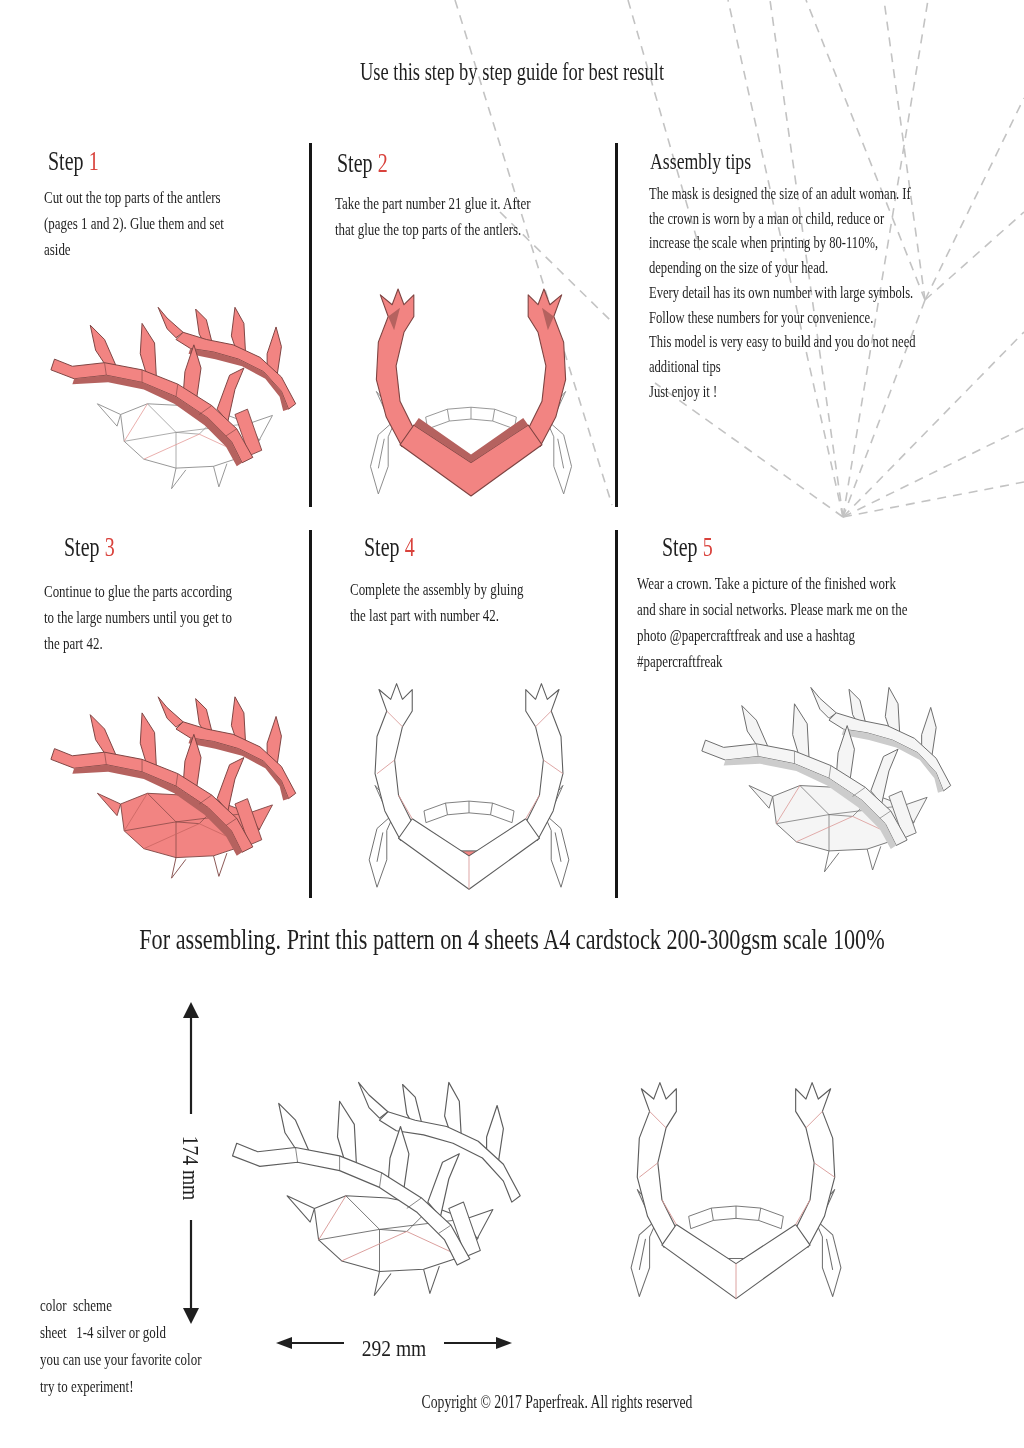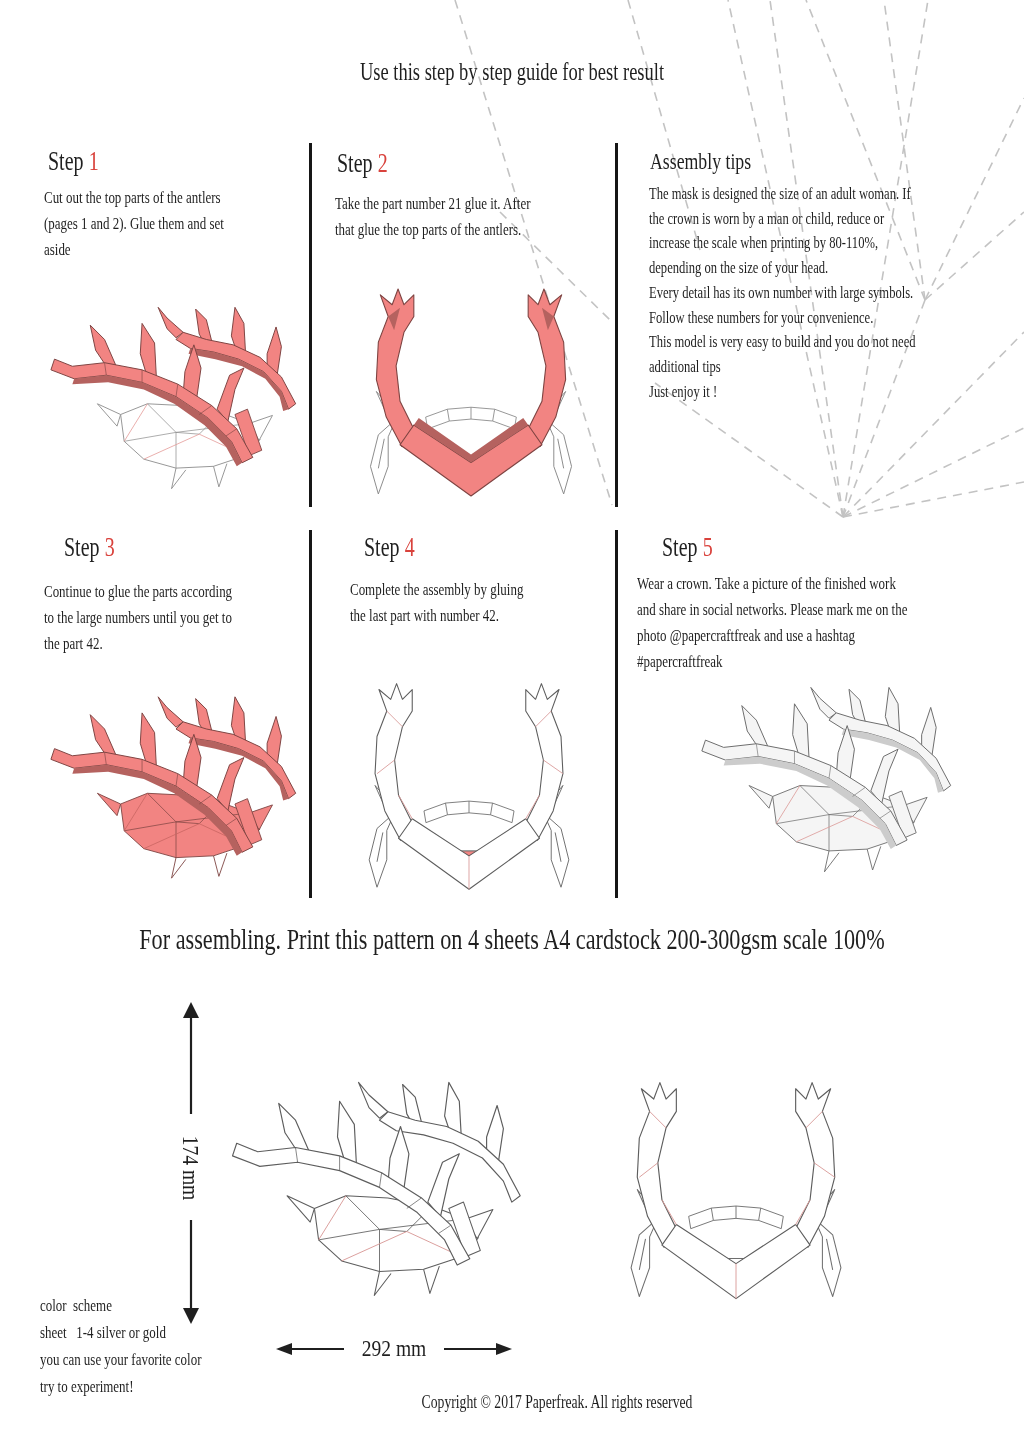--- a/index.html
+++ b/index.html
@@ -20,21 +20,21 @@
   .tips-head{left:650px;top:148px;font-size:24px;white-space:nowrap;}
   .tips-body{left:649px;top:182px;font-size:17px;line-height:24.7px;white-space:pre-line;}
 
   .vdiv{width:3px;background:#161616;}
 
   .print-note{left:0;top:922px;width:1024px;text-align:center;font-size:30px;white-space:nowrap;}
 
   .color-notes{left:40px;top:1292px;font-size:17.5px;line-height:27px;white-space:pre-wrap;}
   .copyright{left:45px;top:1392px;width:1024px;text-align:center;font-size:18.5px;white-space:nowrap;}
 
-  .dim-row{display:flex;align-items:center;}
+  .dim-row{display:flex;align-items:flex-start;}
   .dim-label{font-size:23px;white-space:nowrap;padding:0 12px;transform:scaleX(0.85);}
   .vdim-label{left:190px;top:1168px;font-size:23px;white-space:nowrap;
     transform:translate(-50%,-50%) rotate(90deg) scaleX(0.85);}
 
   svg{display:block;}
   .illus{position:absolute;}
 
   
   .side-coral-top{ --base-fill:#ffffff; --base-stroke:#8b8b8b; --side-fill:#f28482; --side-stroke:#7d4341;
                    --side-shade:#b5625f; --red:#e59b98;}

